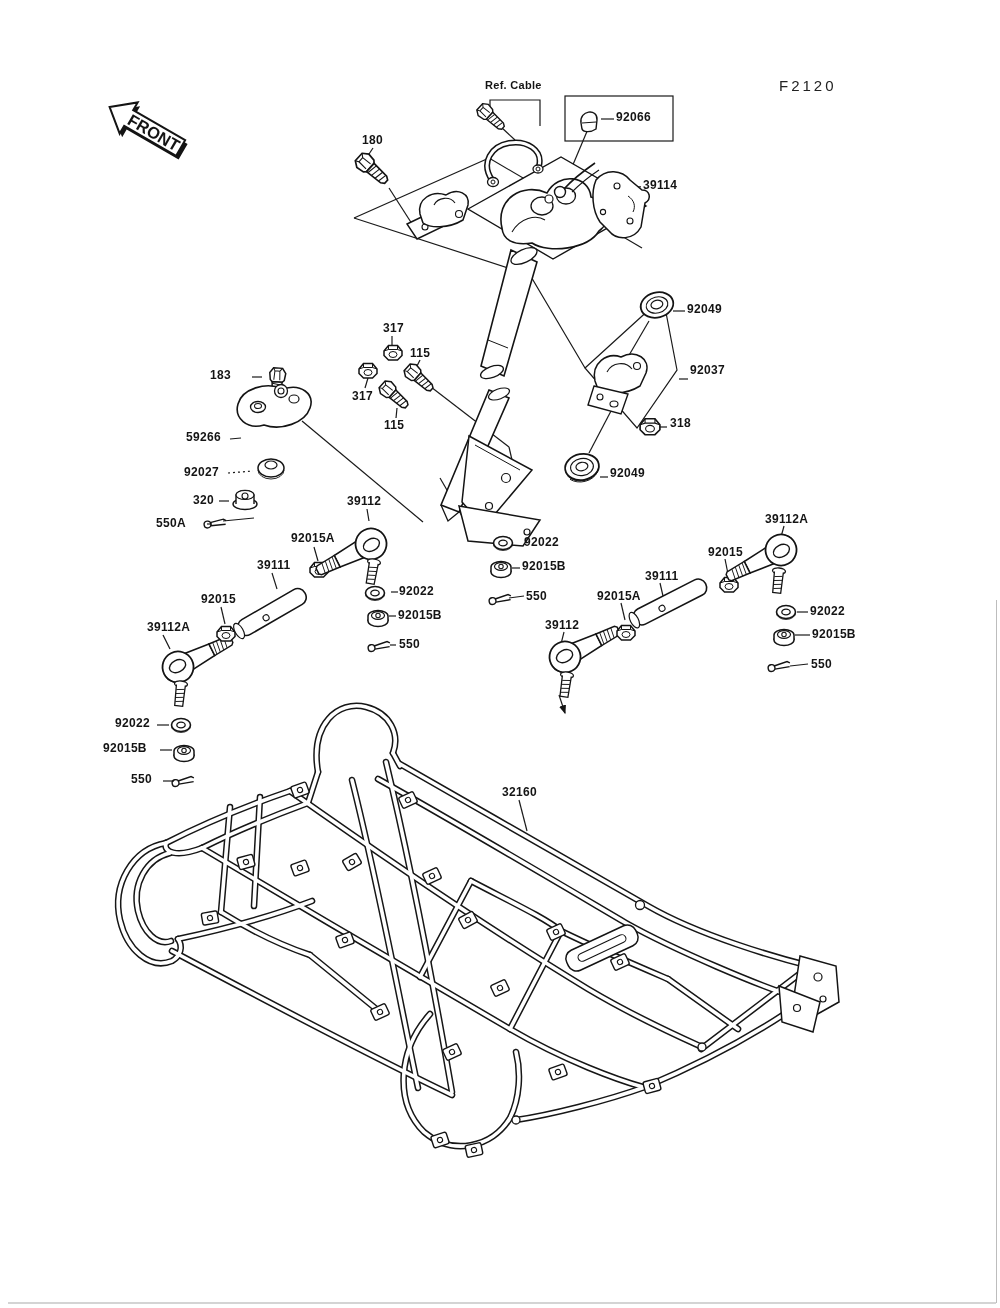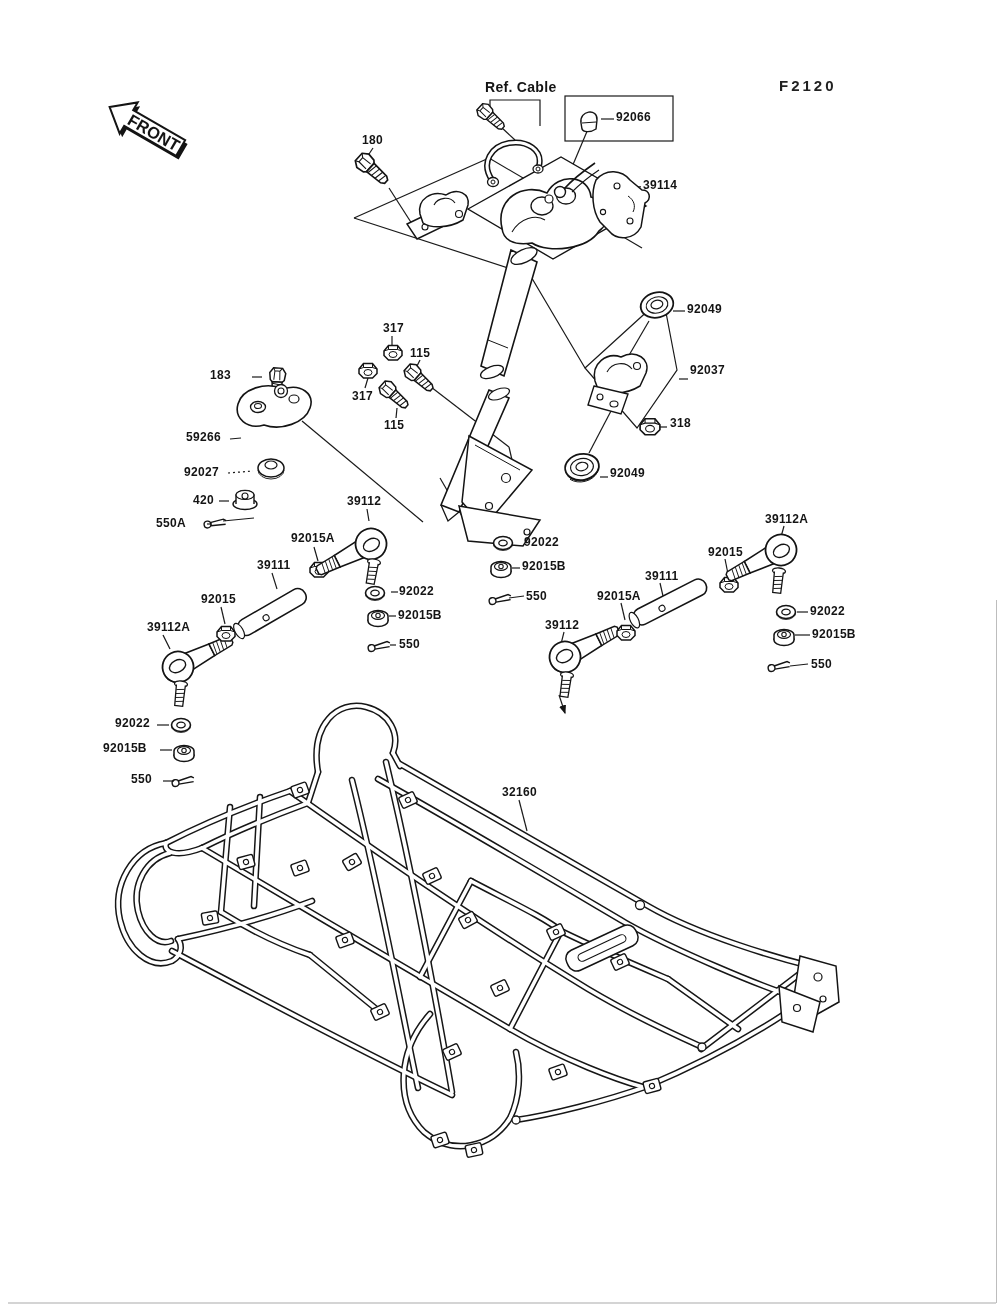--- a/index.html
+++ b/index.html
@@ -1,22 +1,22 @@
 <!DOCTYPE html>
 <html><head>
 <meta charset="utf-8">
 <style>
   html,body{margin:0;padding:0;background:#e8e8e8;}
   .stage{position:relative;width:1000px;height:1308px;background:#ffffff;margin:0 auto;
          font-family:"Liberation Sans", sans-serif;overflow:hidden;}
   .stage svg{position:absolute;left:0;top:0;}
   .lbl{position:absolute;font-size:12px;font-weight:700;color:#141414;line-height:1;
        letter-spacing:0.3px;white-space:nowrap;}
-  .lbl.small{font-size:14px;}
-  .code{position:absolute;font-size:15px;font-weight:700;color:#222;letter-spacing:3px;}
+  .lbl.small{font-size:11px;}
+  .code{position:absolute;font-size:15px;font-weight:400;color:#222;letter-spacing:3px;}
   
   #tubes path, #tubes line{stroke:#161616;stroke-width:6.6;fill:none;stroke-linecap:round;stroke-linejoin:round;}
   #tubes-inner path, #tubes-inner line{stroke:#ffffff;stroke-width:3.6;fill:none;stroke-linecap:round;stroke-linejoin:round;}
   .thin{stroke:#1a1a1a;stroke-width:1.2;fill:none;}
   .part{stroke:#141414;fill:#ffffff;}
   .detail{stroke:#141414;fill:none;}
 </style>
 </head>
 <body>
 
@@ -407,21 +407,21 @@
 <span class="lbl" style="left:643px;top:179px">39114</span>
 <span class="code" style="left:779px;top:77px">F2120</span>
 <span class="lbl" style="left:362px;top:134px">180</span>
 <span class="lbl" style="left:383px;top:322px">317</span>
 <span class="lbl" style="left:410px;top:347px">115</span>
 <span class="lbl" style="left:210px;top:369px">183</span>
 <span class="lbl" style="left:352px;top:390px">317</span>
 <span class="lbl" style="left:384px;top:419px">115</span>
 <span class="lbl" style="left:186px;top:431px">59266</span>
 <span class="lbl" style="left:184px;top:466px">92027</span>
-<span class="lbl" style="left:193px;top:494px">420</span>
+<span class="lbl" style="left:193px;top:494px">320</span>
 <span class="lbl" style="left:156px;top:517px">550A</span>
 <span class="lbl" style="left:687px;top:303px">92049</span>
 <span class="lbl" style="left:690px;top:364px">92037</span>
 <span class="lbl" style="left:670px;top:417px">318</span>
 <span class="lbl" style="left:610px;top:467px">92049</span>
 <span class="lbl" style="left:347px;top:495px">39112</span>
 <span class="lbl" style="left:291px;top:532px">92015A</span>
 <span class="lbl" style="left:257px;top:559px">39111</span>
 <span class="lbl" style="left:201px;top:593px">92015</span>
 <span class="lbl" style="left:147px;top:621px">39112A</span>

